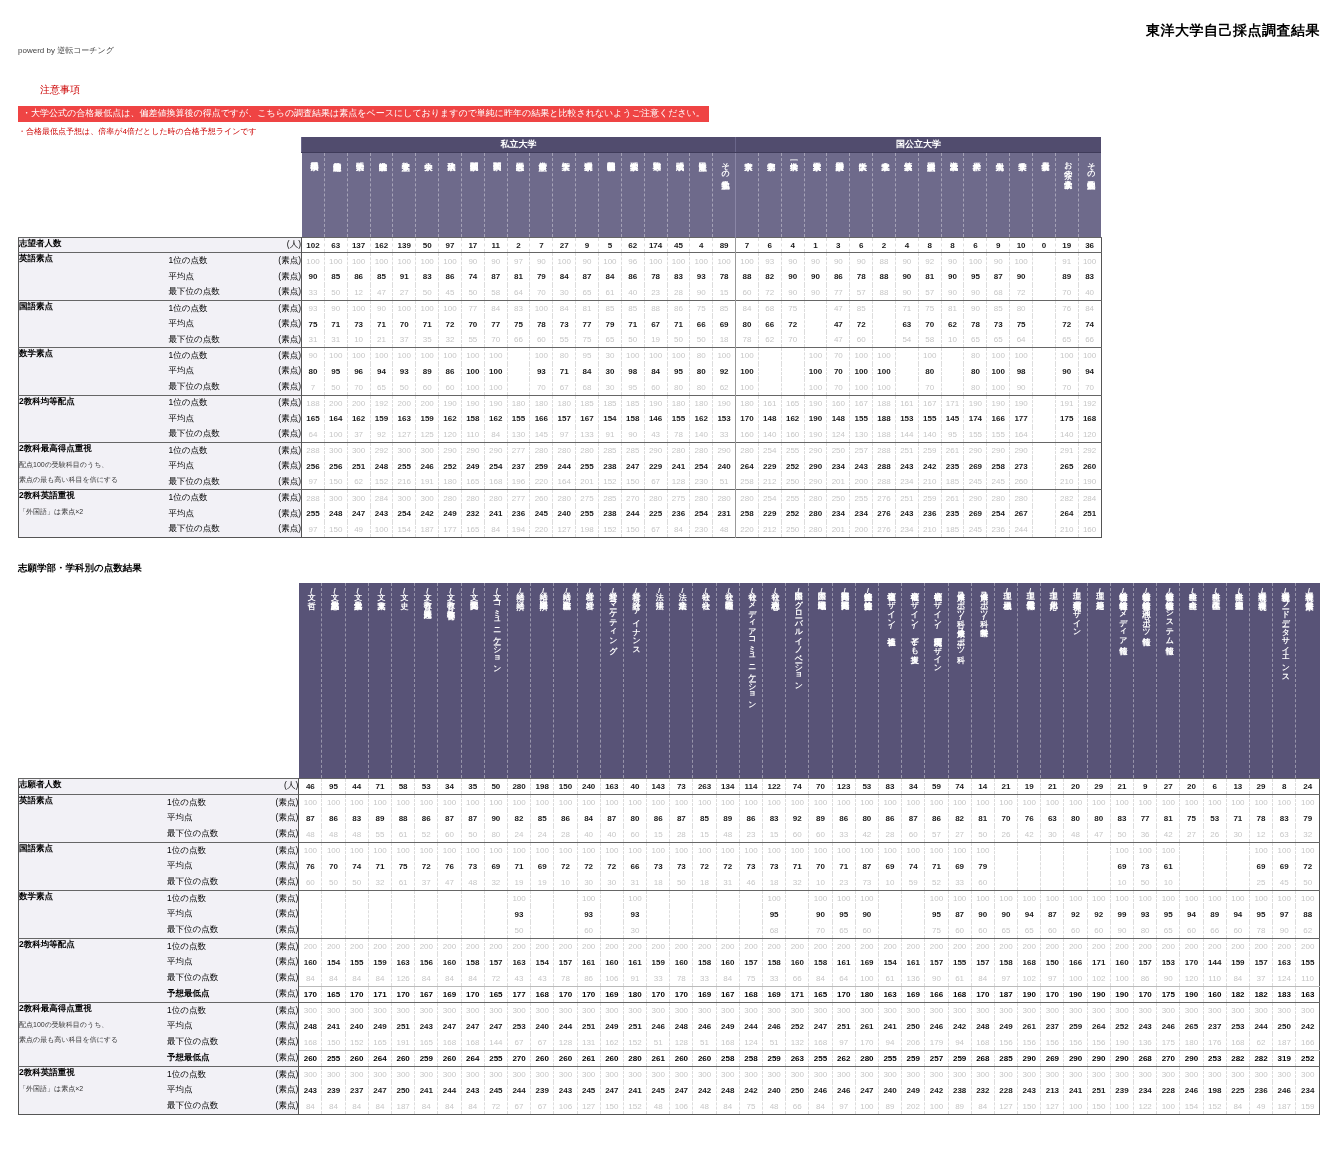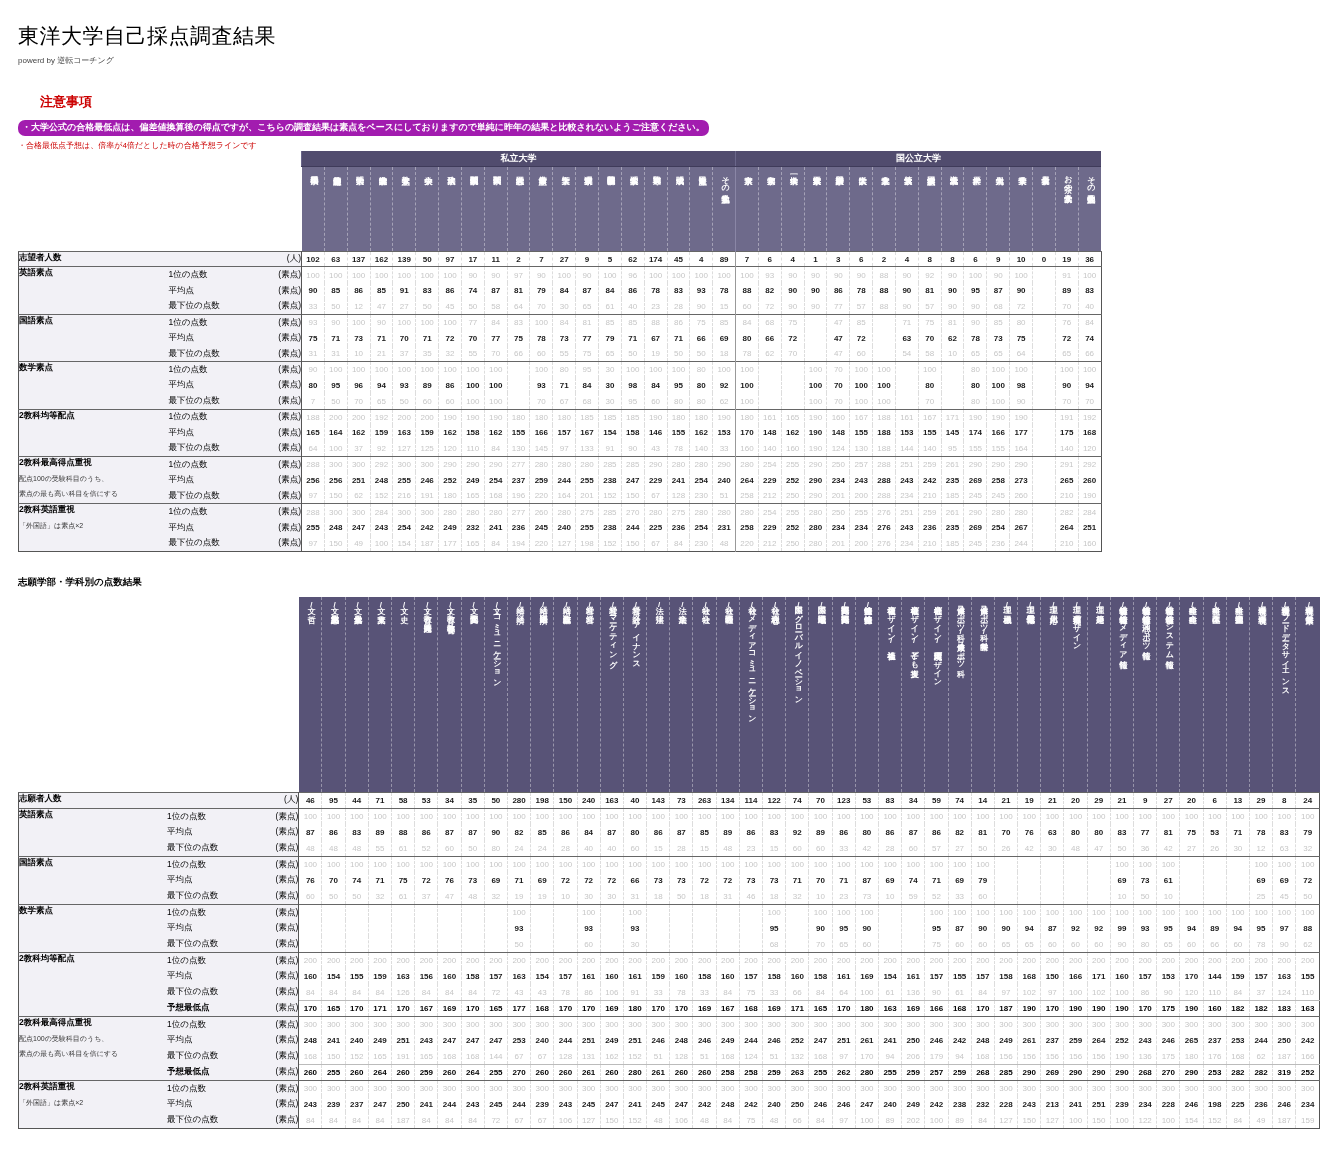--- a/index.html
+++ b/index.html
@@ -1,21 +1,21 @@
 <!DOCTYPE html>
 <html><head>
 <meta charset="utf-8">
 <style>
   html,body{margin:0;padding:0;background:#fff;}
   body{width:1320px;font-family:"Liberation Sans","DejaVu Sans",sans-serif;color:#000;}
   .wrap{padding:14px 0 20px 18px;}
-  .page-title{font-size:21px;font-weight:normal;margin:8px 0 0 0;letter-spacing:.5px;}
+  .page-title{font-size:14px;font-weight:bold;margin:8px 0 0 0;letter-spacing:.5px;text-align:right;}
   .powered{font-size:8px;color:#444;margin-top:5px;}
-  .notice-head{color:#c00;font-size:13px;font-weight:bold;margin:27px 0 5px 22px;}
-  .notice-bar{display:inline-block;background:#a21caf;color:#fff;font-size:9px;font-weight:bold;padding:2px 4px;line-height:1.3;border-radius:7px;}
+  .notice-head{color:#c00;font-size:10px;font-weight:normal;margin:27px 0 5px 22px;}
+  .notice-bar{display:inline-block;background:#ef4444;color:#fff;font-size:9px;font-weight:normal;padding:2px 4px;line-height:1.3;}
   .notice-note{color:#c00;font-size:8px;margin-top:4px;}
   .sec-title{font-size:9.5px;font-weight:bold;margin:24px 0 8px 0;}
   table.score-table{border-collapse:collapse;table-layout:fixed;padding-left:12px;}
   table.score-table th,table.score-table td{padding:0;}
   thead th.corner{background:#fff;border:none;}
   thead th.ghead{background:#514c6e;color:#fff;font-size:9px;font-weight:bold;height:15px;border-left:1px solid #6a668a;border-bottom:1px solid #3f3b5a;}
   thead th.name{background:#6e6a8b;vertical-align:top;border-left:1px dashed rgba(255,255,255,.38);}
   .t1 thead th.name{height:84px;}
   .t2 thead th.name{background:#585377;height:195px;}
   .vert{writing-mode:vertical-rl;text-orientation:upright;color:#fff;font-size:8px;line-height:1.12;margin:3px auto 0;letter-spacing:0;}

